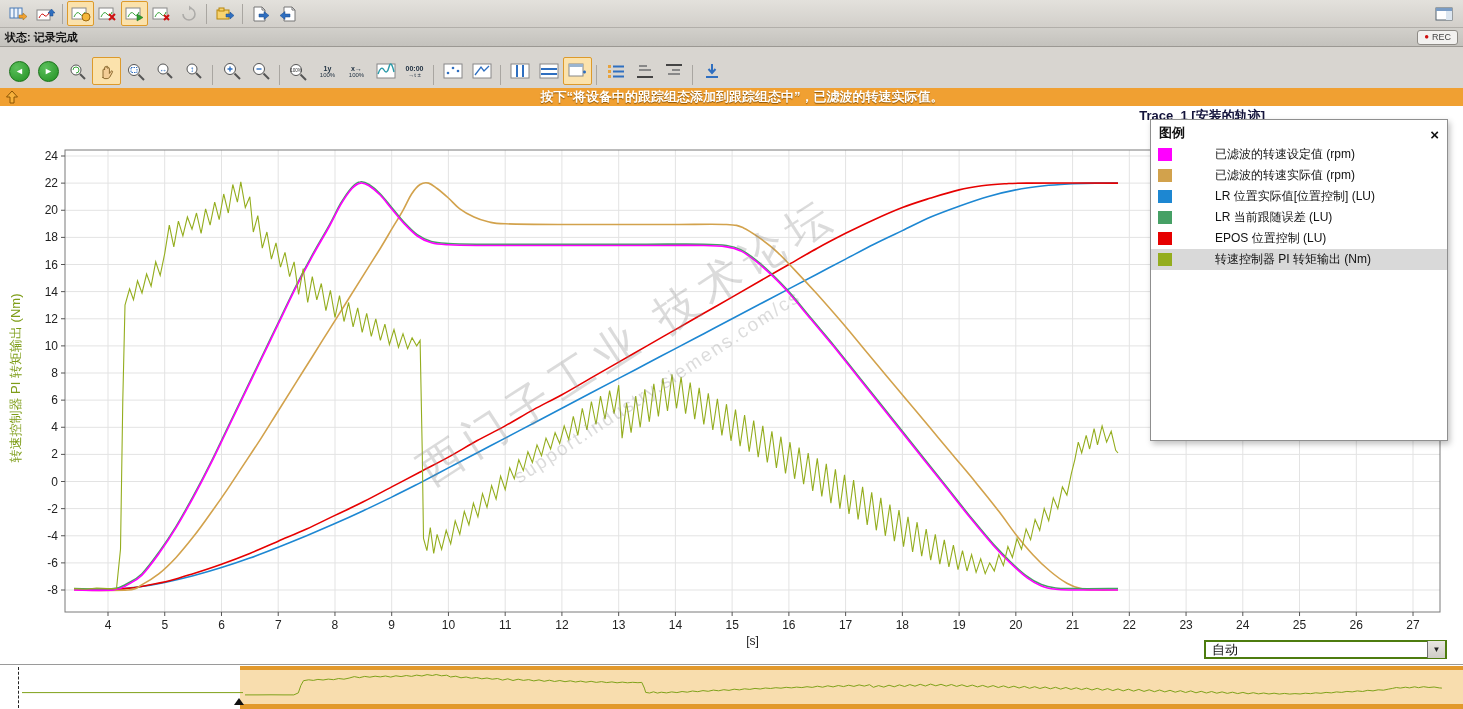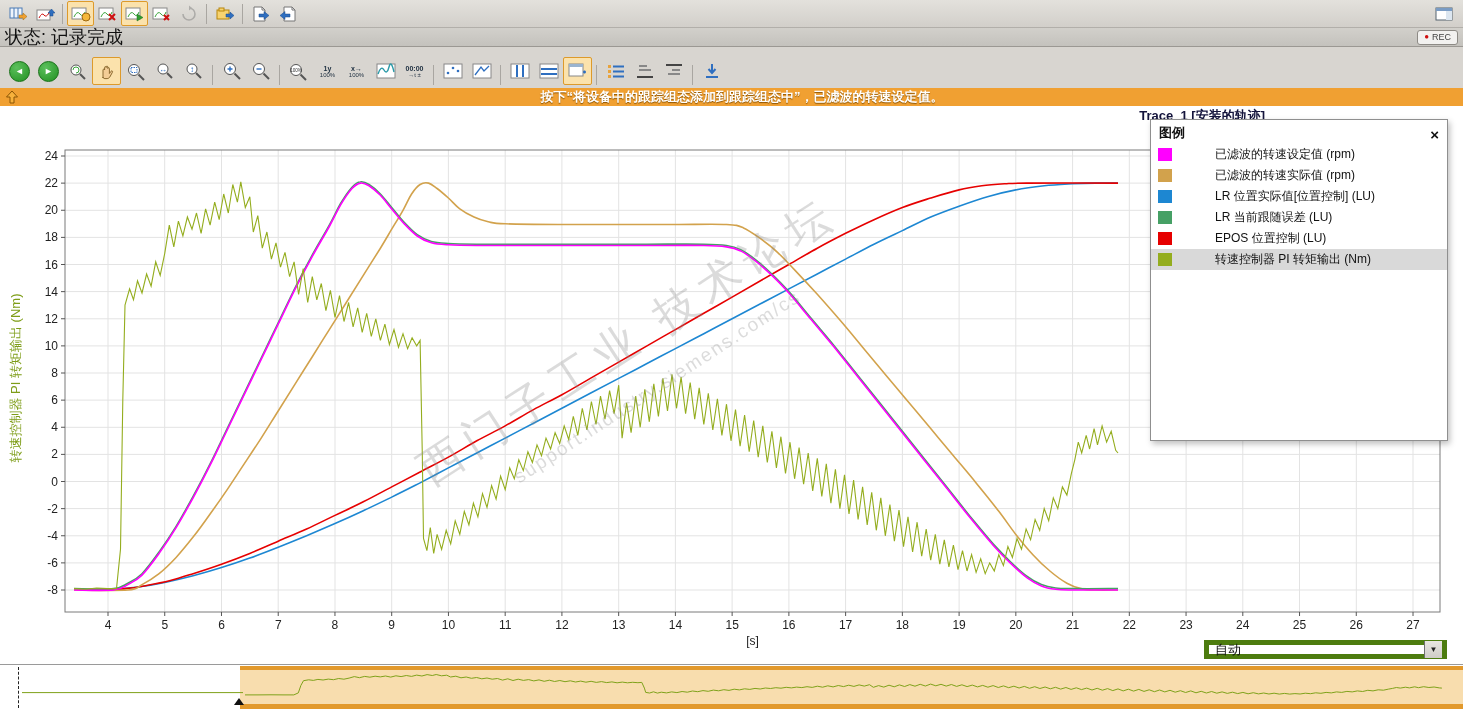--- a/index.html
+++ b/index.html
@@ -13,21 +13,21 @@
   .tbtn{width:25px;height:23px;display:flex;align-items:center;justify-content:center;
         border:1px solid transparent;border-radius:2px;flex:0 0 auto;}
   .tbtn svg{width:20px;height:18px;display:block;}
   .tbtn.pressed{background:#fbe2ac;border:1px solid #dd9a2b;}
   .tbtn.disabled{opacity:.45;}
   .sep{width:1px;height:20px;background:#a9a6a1;margin:0 4px;flex:0 0 auto;}
   .spacer{flex:1 1 auto;}
   #status-bar{position:absolute;left:0;top:28px;width:1463px;height:19px;
     background:linear-gradient(#d2d0cb,#c4c2bd);border-bottom:1px solid #9b9893;
     display:flex;align-items:center;box-sizing:border-box;padding:0 5px;}
-  #status-text{font-size:18px;font-weight:normal;color:#111;}
+  #status-text{font-size:11px;font-weight:bold;color:#111;}
   #rec-badge{margin-left:auto;display:flex;align-items:center;gap:3px;background:#f2f1ef;
     border:1px solid #8d8a85;border-radius:3px;padding:0 6px;height:13px;font-size:9px;color:#444;}
   #rec-badge .dot{color:#cf1010;font-size:8px;line-height:1;}
   #toolbar-view{position:absolute;left:0;top:47px;width:1463px;height:41px;
     background:#d8d5d0;display:flex;align-items:flex-end;padding:0 0 3px 5px;box-sizing:border-box;}
   .vbtn{width:27px;height:26px;display:flex;flex-direction:column;align-items:center;justify-content:center;
         border:1px solid transparent;border-radius:2px;flex:0 0 auto;}
   .vbtn svg{width:22px;height:20px;display:block;}
   .vbtn.pressed{background:#fbe2ac;border:1px solid #dd9a2b;}
   .navbtn{width:19px;height:19px;border-radius:50%;background:radial-gradient(circle at 35% 30%,#5cc05c,#229022);
@@ -54,21 +54,21 @@
     border:1px solid #8f8f8f;box-shadow:2px 3px 6px rgba(0,0,0,.25);box-sizing:border-box;z-index:5;}
   .legend-header{display:flex;align-items:flex-end;padding:4px 8px 2px 8px;}
   .legend-title{font-size:13px;font-weight:bold;color:#111;}
   .legend-close{margin-left:auto;font-size:15px;font-weight:bold;color:#111;cursor:default;line-height:1;}
   .legend-row{display:flex;align-items:center;height:21px;padding-left:7px;gap:36px;}
   .legend-row.selected{background:#d9d9d9;}
   .swatch{width:14px;height:13px;flex:0 0 auto;}
   .legend-label{font-size:12px;color:#111;margin-left:7px;white-space:nowrap;}
   
   #mode-dropdown{position:absolute;left:1204px;top:640px;width:243px;height:19px;background:#fff;
-    border:5px solid #4d7c0f;box-sizing:border-box;display:flex;align-items:center;z-index:5;}
+    border:2px solid #4d7c0f;box-sizing:border-box;display:flex;align-items:center;z-index:5;}
   #mode-dropdown .val{flex:1;font-size:13px;padding-left:6px;color:#111;}
   #mode-dropdown .arrow{width:17px;height:17px;background:linear-gradient(#e8e6e1,#cfccc7);
     border-left:1px solid #6f6f6f;display:flex;align-items:center;justify-content:center;
     font-size:8px;color:#222;}
   
   #strip{position:absolute;left:0;top:664px;width:1463px;height:45px;background:#fff;
     border-top:1px solid #9a9a9a;box-sizing:border-box;}
   #strip-window{position:absolute;left:240px;top:1px;width:1223px;height:43px;background:#f8ddae;
     border-top:4px solid #e2992c;border-bottom:5px solid #e2992c;box-sizing:border-box;}
   #strip-svg{position:absolute;left:0;top:0;width:1463px;height:45px;}
@@ -328,21 +328,21 @@
           <path d="M11 3 v8 M7.5 8 l3.5 4 3.5-4" fill="none" stroke="#2f6fc0" stroke-width="2"></path>
           <line x1="5" y1="16" x2="17" y2="16" stroke="#2f6fc0" stroke-width="2"></line>
         </svg>
       </span>
   </div>
 
   <div id="message-bar">
     <svg id="msg-icon" viewBox="0 0 18 16">
         <path d="M7 14 V8 H3.5 L9 2 L14.5 8 H11 V14 z" fill="#f7b23c" stroke="#8a5404" stroke-width="1"></path>
       </svg>
-    <span class="msg">按下“将设备中的跟踪组态添加到跟踪组态中”，已滤波的转速设定值。</span>
+    <span class="msg">按下“将设备中的跟踪组态添加到跟踪组态中”，已滤波的转速实际值。</span>
   </div>
 
   <div id="chart-title">Trace_1 [安装的轨迹]</div>
   <div id="y-axis-label">转速控制器 PI 转矩输出 (Nm)</div>
   <svg id="plot-svg" xmlns="http://www.w3.org/2000/svg">
       <g>
         <line x1="108.0" y1="150" x2="108.0" y2="612" stroke="#e3e3e3"></line>
         <line x1="164.7" y1="150" x2="164.7" y2="612" stroke="#e3e3e3"></line>
         <line x1="221.5" y1="150" x2="221.5" y2="612" stroke="#e3e3e3"></line>
         <line x1="278.2" y1="150" x2="278.2" y2="612" stroke="#e3e3e3"></line>

